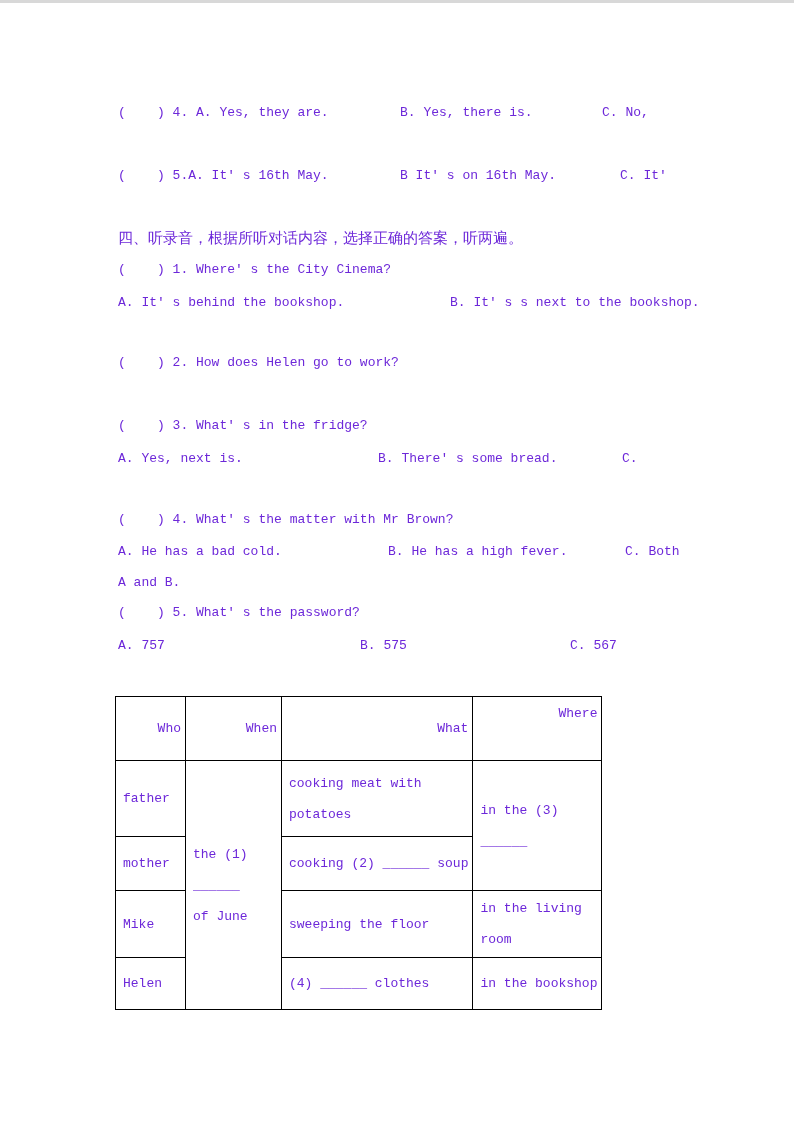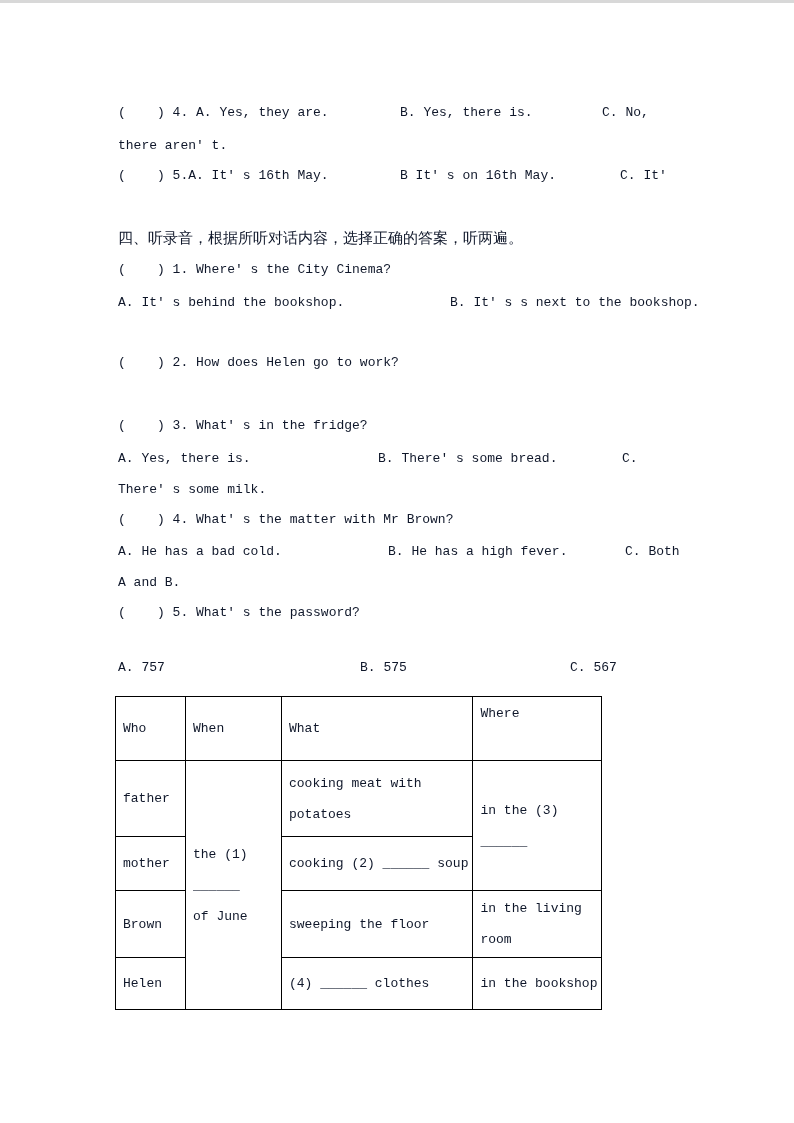--- a/index.html
+++ b/index.html
@@ -4,21 +4,21 @@
 <style>
   html, body { margin: 0; padding: 0; }
   body { background: #ffffff; }
   #page {
     position: relative;
     width: 794px;
     height: 1123px;
     background: #ffffff;
     font-family: "Liberation Mono", "DejaVu Sans Mono", monospace;
     font-size: 13px;
-    color: #0f172a;
+    color: #6d28d9;
     overflow: hidden;
     text-decoration: underline;
   }
   .top-strip {
     position: absolute;
     top: 0; left: 0;
     width: 794px; height: 3px;
     background: #d8d8d8;
   }
   .line {
@@ -55,36 +55,34 @@
     line-height: 31px;
     white-space: pre;
   }
   .grid td.hdr-where {
     vertical-align: top;
     padding-top: 8px;
   }
   .grid td.hdr-where .cell-line,
   .grid tr.hdr-row .cell-line {
     line-height: 18px;
+    text-align: right;
   }
 </style>
 </head>
 <body>
 
 <div id="page">
   <div class="top-strip"></div>
 
   <div class="line" style="top:105px">
     <span class="seg" style="left:118px">(    ) 4. A. Yes, they are.</span>
     <span class="seg" style="left:400px">B. Yes, there is.</span>
     <span class="seg" style="left:602px">C. No,</span>
   </div>
-  <div class="line" style="top:138px">
-    <span class="seg" style="left:118px">there aren' t.</span>
-  </div>
   <div class="line" style="top:168px">
     <span class="seg" style="left:118px">(    ) 5.A. It' s 16th May.</span>
     <span class="seg" style="left:400px">B It' s on 16th May.</span>
     <span class="seg" style="left:620px">C. It'</span>
   </div>
   <div class="line cn" style="top:229px">
     <span class="seg" style="left:118px">四、听录音，根据所听对话内容，选择正确的答案，听两遍。</span>
   </div>
   <div class="line" style="top:262px">
     <span class="seg" style="left:118px">(    ) 1. Where' s the City Cinema?</span>
@@ -93,42 +91,39 @@
     <span class="seg" style="left:118px">A. It' s behind the bookshop.</span>
     <span class="seg" style="left:450px">B. It' s s next to the bookshop.</span>
   </div>
   <div class="line" style="top:355px">
     <span class="seg" style="left:118px">(    ) 2. How does Helen go to work?</span>
   </div>
   <div class="line" style="top:418px">
     <span class="seg" style="left:118px">(    ) 3. What' s in the fridge?</span>
   </div>
   <div class="line" style="top:451px">
-    <span class="seg" style="left:118px">A. Yes, there is.</span>
+    <span class="seg" style="left:118px">A. Yes, next is.</span>
     <span class="seg" style="left:378px">B. There' s some bread.</span>
     <span class="seg" style="left:622px">C.</span>
-  </div>
-  <div class="line" style="top:482px">
-    <span class="seg" style="left:118px">There' s some milk.</span>
   </div>
   <div class="line" style="top:512px">
     <span class="seg" style="left:118px">(    ) 4. What' s the matter with Mr Brown?</span>
   </div>
   <div class="line" style="top:544px">
     <span class="seg" style="left:118px">A. He has a bad cold.</span>
     <span class="seg" style="left:388px">B. He has a high fever.</span>
     <span class="seg" style="left:625px">C. Both</span>
   </div>
   <div class="line" style="top:575px">
     <span class="seg" style="left:118px">A and B.</span>
   </div>
   <div class="line" style="top:605px">
     <span class="seg" style="left:118px">(    ) 5. What' s the password?</span>
   </div>
-  <div class="line" style="top:660px">
+  <div class="line" style="top:638px">
     <span class="seg" style="left:118px">A. 757</span>
     <span class="seg" style="left:360px">B. 575</span>
     <span class="seg" style="left:570px">C. 567</span>
   </div>
 
   <table class="grid">
     <colgroup>
       <col style="width:70px">
       <col style="width:96px">
       <col style="width:182px">
@@ -170,21 +165,21 @@
       <tr style="height:54px">
         <td>
           <div class="cell-line">mother</div>
         </td>
         <td>
           <div class="cell-line">cooking (2) ______ soup</div>
         </td>
       </tr>
       <tr style="height:66px">
         <td>
-          <div class="cell-line">Brown</div>
+          <div class="cell-line">Mike</div>
         </td>
         <td>
           <div class="cell-line">sweeping the floor</div>
         </td>
         <td>
           <div class="cell-line">in the living</div>
           <div class="cell-line">room</div>
         </td>
       </tr>
       <tr style="height:52px">

